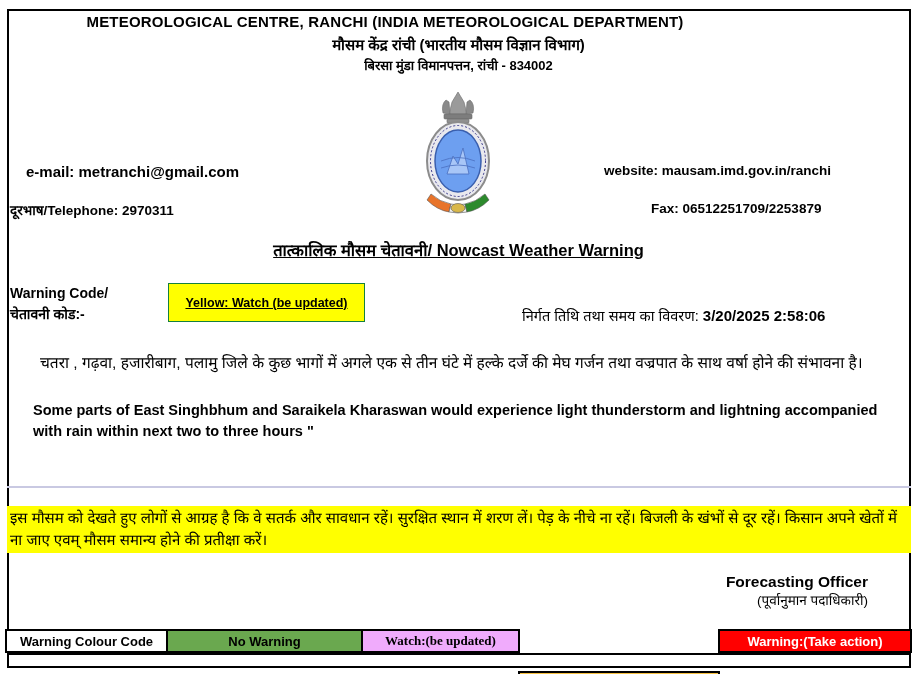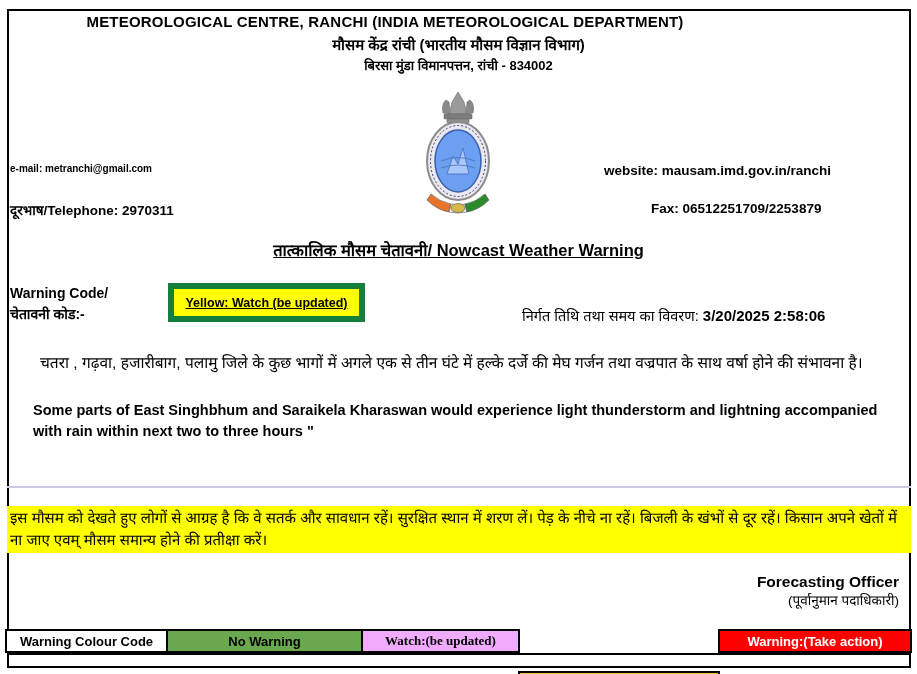--- a/index.html
+++ b/index.html
@@ -23,34 +23,34 @@
 
   
   .hdr-en { left: 0; top: 13px; width: 770px; text-align: center; font-size: 15px; font-weight: bold; letter-spacing: 0.2px; }
   .hdr-hi { left: 0; top: 34px; width: 917px; text-align: center; font-size: 15px; font-weight: bold; }
   .hdr-addr { left: 0; top: 56px; width: 917px; text-align: center; font-size: 13px; font-weight: bold; }
 
   
   .logo { left: 413px; top: 86px; width: 90px; height: 140px; }
 
   
-  .email   { left: 10px;  top: 163px; font-size: 10px; font-weight: bold; }
+  .email   { left: 10px;  top: 163px; font-size: 15px; font-weight: bold; padding-left: 16px; }
   .website { left: 604px; top: 163px; font-size: 13.5px; font-weight: bold; }
   .phone   { left: 10px;  top: 201px; font-size: 13.5px; font-weight: bold; }
   .fax     { left: 651px; top: 201px; font-size: 13.5px; font-weight: bold; }
 
   
   .sec-title { left: 0; top: 238px; width: 917px; text-align: center; font-size: 16.5px; font-weight: bold; }
   .sec-title span { text-decoration: underline; }
 
   
   .code-label { left: 10px; top: 283px; font-size: 14px; font-weight: bold; line-height: 21px; }
   .code-box {
     left: 168px; top: 283px; width: 197px; height: 39px;
-    border: 6px solid #15803d;
+    border: 1px solid #15803d;
     display: flex; align-items: center; justify-content: center;
     text-align: center;
   }
   .code-box span { font-size: 12.5px; font-weight: bold; text-decoration: underline; }
   .issue-line { left: 522px; top: 305px; font-size: 14.5px; }
   .issue-line .dt { font-weight: bold; font-size: 15px; }
 
   
   .body-hi { left: 8px; top: 352px; width: 901px; font-size: 15.5px; line-height: 21px; text-indent: 32px; }
   .body-en { left: 33px; top: 400px; width: 850px; text-align: left; font-size: 14.5px; font-weight: bold; line-height: 21px; }
@@ -59,21 +59,21 @@
   .divider { left: 7px; top: 486px; width: 904px; height: 2px; background: #c9c9e2; }
 
   
   .advisory {
     left: 7px; top: 494px; width: 904px;
     padding: 1px 3px 3px 3px;
     font-size: 15px; line-height: 21.5px; margin-top: 12px;
   }
 
   
-  .sig { left: 0; top: 573px; width: 868px; text-align: right; margin-left: 31px; }
+  .sig { left: 0; top: 573px; width: 868px; text-align: right; }
   .sig .sig-en { font-size: 15.5px; font-weight: bold; }
   .sig .sig-hi { font-size: 13.5px; }
 
   
   .bar-cell {
     top: 629px; height: 24px;
     border: 2px solid #000;
     display: flex; align-items: center; justify-content: center;
     font-size: 13px; font-weight: bold;
     white-space: nowrap;

